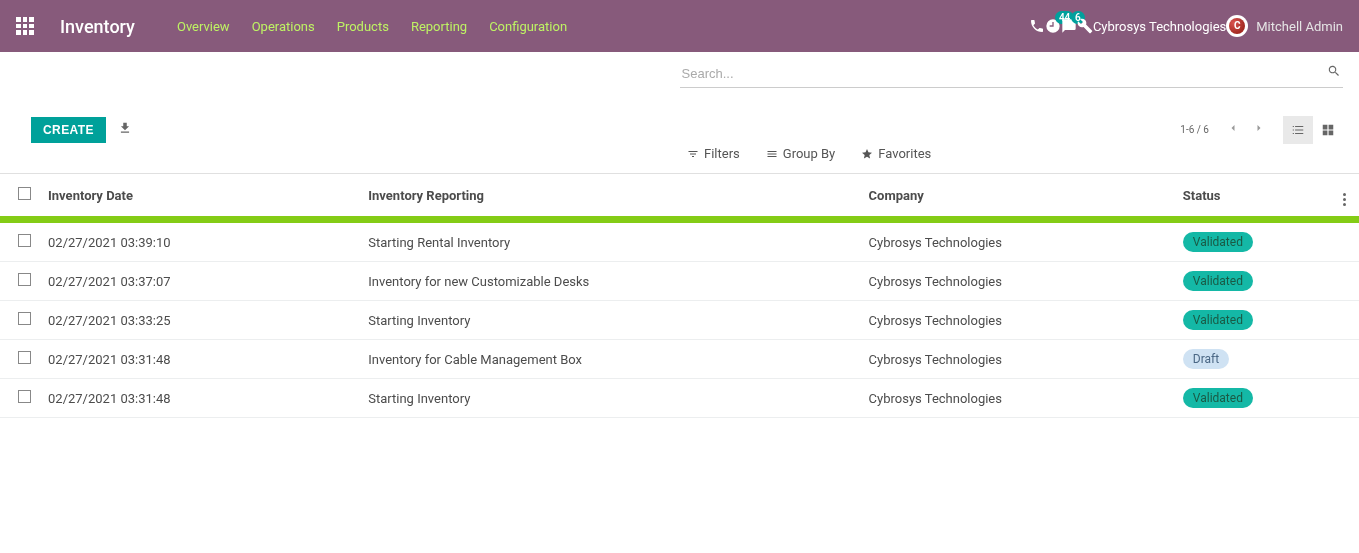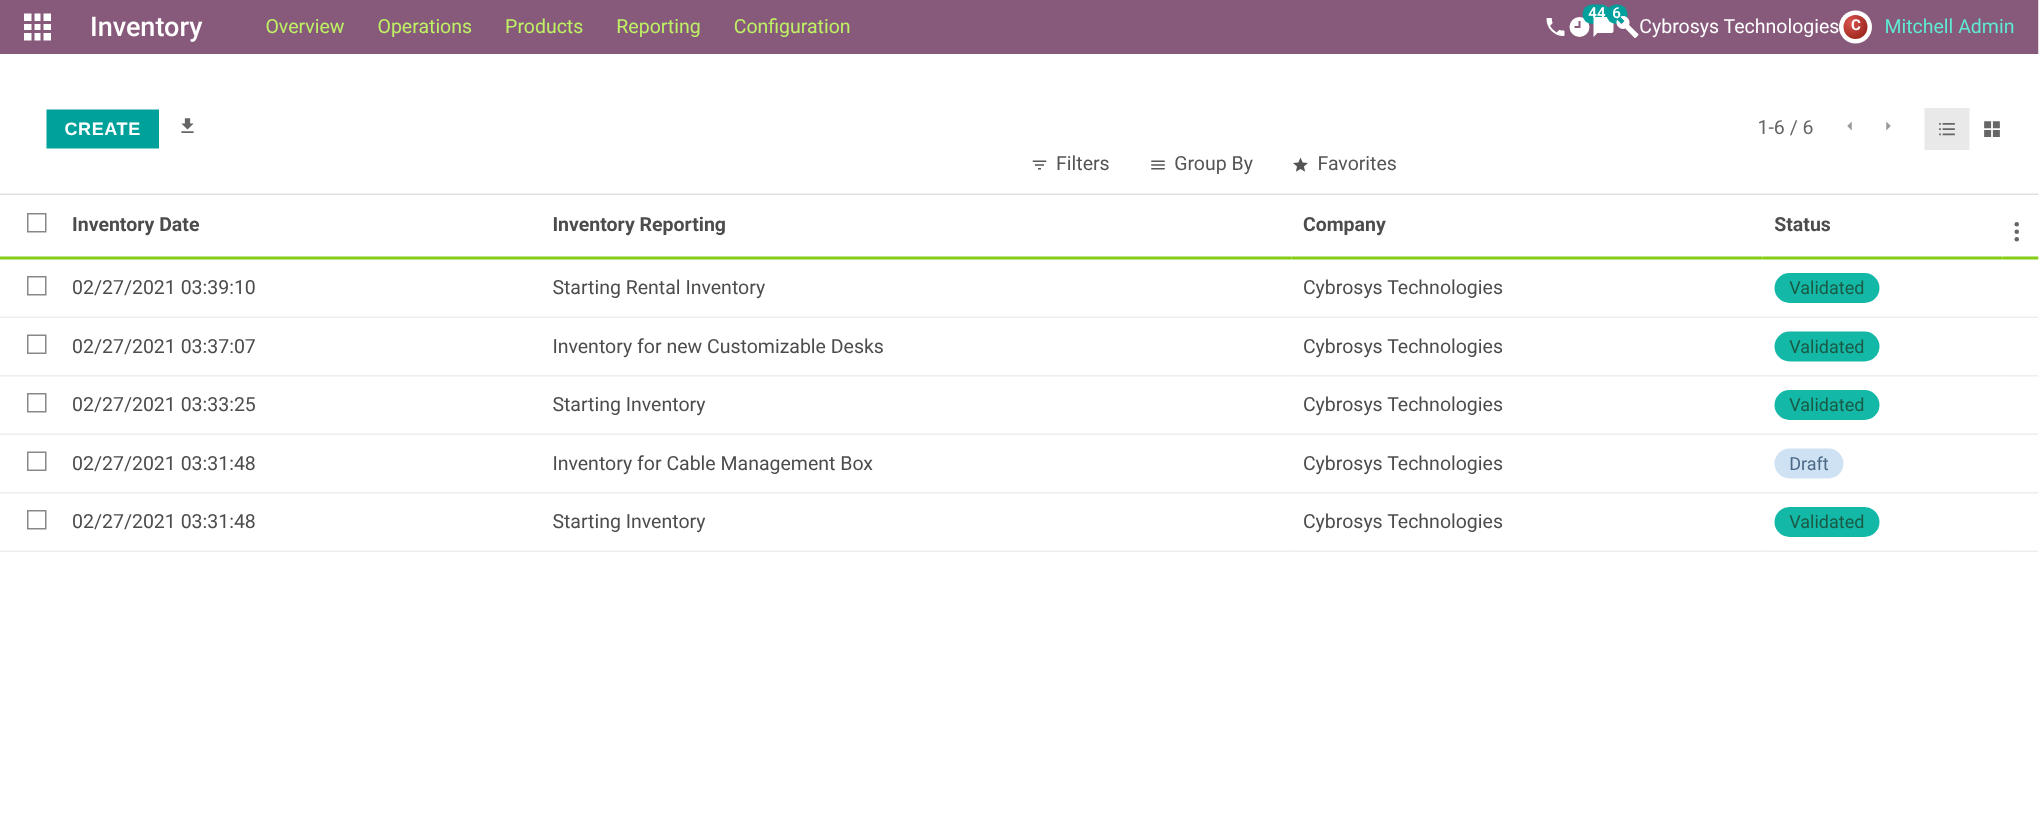--- a/index.html
+++ b/index.html
@@ -1,35 +1,35 @@
 <!DOCTYPE html>
 <html><head>
 <meta charset="utf-8">
 <style>
 * { margin: 0; padding: 0; box-sizing: border-box; }
 body { font-family: -apple-system, BlinkMacSystemFont, "Segoe UI", Roboto, "Helvetica Neue", Arial, sans-serif; font-size: 13px; color: #4c4c4c; background: #fff; }
 
 
-.navbar { background: #875a7b; height: 36px; display: flex; align-items: center; padding: 0 16px; color: #fff; }
+.navbar { background: #875a7b; height: 52px; display: flex; align-items: center; padding: 0 16px; color: #fff; }
 .navbar-left { display: flex; align-items: center; gap: 20px; }
 .apps-icon { width: 18px; height: 18px; display: grid; grid-template-columns: repeat(3,1fr); grid-template-rows: repeat(3,1fr); gap: 2px; cursor: pointer; }
 .apps-icon span { background: #fff; }
 .brand { font-size: 18px; font-weight: 500; margin-left: 6px; margin-right: 22px; }
 .nav-menu { display: flex; gap: 22px; }
 .nav-menu a { color: #bef264; text-decoration: none; font-size: 13px; cursor: pointer; }
 .navbar-right { margin-left: auto; display: flex; align-items: center; }
 .nav-icon { position: relative; cursor: pointer; display: flex; align-items: center; }
 .nav-icon svg { width: 16px; height: 16px; fill: #fff; }
 .badge { position: absolute; top: -7px; left: 10px; background: #00a09d; color: #fff; font-size: 10px; padding: 1px 4px; border-radius: 8px; font-weight: 600; }
 .company-name { color: #fff; font-size: 13px; cursor: pointer; }
 .user-area { display: flex; align-items: center; gap: 8px; cursor: pointer; }
 .avatar { width: 22px; height: 22px; border-radius: 50%; background: #fff; display: flex; align-items: center; justify-content: center; overflow: hidden; }
 .avatar-inner { width: 16px; height: 16px; border-radius: 50%; background: radial-gradient(circle at 30% 30%, #d9534f 0%, #a32a22 70%); position: relative; }
 .avatar-inner::after{ content:"C"; position:absolute; top:50%; left:50%; transform:translate(-50%,-52%); font-size:10px; font-weight:700; color:#fff;}
-.user-name { color: #5eead4; font-size: 13px; }
+.user-name { color: #e5e5e5; font-size: 13px; }
 
 
 .control-panel { border-bottom: 1px solid #e0e0e0; }
 .cp-top { display: flex; align-items: center; padding: 8px 16px 0 16px; }
 .breadcrumb-title { font-size: 18px; color: #6c6c6c; }
 .search-wrap { margin-left: auto; flex: 0 0 50%; position: relative; border-bottom: 1px solid #ccc; display:flex; align-items:center; }
 .search-input { width: 100%; border: none; outline: none; font-size: 13px; padding: 6px 28px 6px 2px; color:#555; }
 .search-input::placeholder { color: #aaa; }
 .search-icon { position: absolute; right: 2px; top: 4px; }
 .search-icon svg { width: 14px; height: 14px; fill: #666; }
@@ -38,32 +38,32 @@
 .cp-left { display: flex; align-items: center; gap: 12px; }
 .btn-create { background: #00a19a; color: #fff; border: none; padding: 6px 12px; font-size: 12px; font-weight: 600; cursor: pointer; letter-spacing: 0.4px; }
 .btn-import { cursor: pointer; color: #666; }
 .btn-import svg { width: 14px; height: 14px; fill: #666; }
 
 .cp-mid { margin-left: auto; display: flex; align-items: center; gap: 26px; flex: 0 0 50%; }
 .filter-btn { display: flex; align-items: center; gap: 5px; cursor: pointer; color: #555; font-size: 13px; margin-top: 48px; }
 .filter-btn svg { width: 12px; height: 12px; fill: #555; }
 
 .cp-right { margin-left: auto; display: flex; align-items: center; gap: 14px; }
-.pager { color: #666; font-size: 13px; }
+.pager { color: #666; font-size: 10px; }
 .pager-nav { display: flex; gap: 6px; }
 .pager-nav span { cursor: pointer; padding: 4px; color: #999; }
 .pager-nav span svg { width: 12px; height: 12px; fill: #999; }
 .view-switch { display: flex; }
 .view-btn { width: 30px; height: 28px; display:flex; align-items:center; justify-content:center; cursor:pointer; }
 .view-btn.active { background: #e9e9e9; }
 .view-btn svg { width: 14px; height: 14px; fill: #666; }
 
 
 .table { width: 100%; border-collapse: collapse; }
-.table th { text-align: left; font-weight: 700; font-size: 13px; color: #4c4c4c; padding: 10px 8px; border-bottom: 2px solid #84cc16; background: #fff; }
+.table th { text-align: left; font-weight: 700; font-size: 13px; color: #4c4c4c; padding: 10px 8px; border-bottom: 7px solid #84cc16; background: #fff; }
 .table td { padding: 9px 8px; border-bottom: 1px solid #eceeef; font-size: 13px; color: #4c4c4c; }
 .table th:first-child, .table td:first-child { width: 40px; text-align: center; padding-left:16px; }
 .check { width: 13px; height: 13px; border: 1.5px solid #888; display: inline-block; cursor: pointer; }
 .col-date { width: 320px; }
 .col-ref { width: 500px; }
 .col-company { width: 314px; }
 .col-status { width: 160px; }
 .col-menu { width: 24px; text-align:right; padding-right:14px; }
 .kebab { display:inline-flex; flex-direction:column; gap:2px; cursor:pointer; }
 .kebab span{ width:3px; height:3px; background:#666; border-radius:50%;}
@@ -125,20 +125,28 @@
       <div class="avatar">
           <div class="avatar-inner"></div>
         </div>
       <div class="user-name">Mitchell Admin</div>
     </div>
   </div>
 </div>
 
 <div class="control-panel">
   <div class="cp-top">
+    <div class="search-wrap">
+      <input class="search-input" placeholder="Search..." style="">
+      <span class="search-icon">
+        <svg viewBox="0 0 24 24">
+            <path d="M15.5 14h-.8l-.3-.3a6.5 6.5 0 1 0-.7.7l.3.3v.8l5 5 1.5-1.5-5-5zm-6 0a4.5 4.5 0 1 1 0-9 4.5 4.5 0 0 1 0 9z"></path>
+          </svg>
+      </span>
+    </div>
   </div>
   <div class="cp-bottom">
     <div class="cp-left">
       <button class="btn-create">CREATE</button>
       <span class="btn-import">
         <svg viewBox="0 0 24 24">
             <path d="M19 9h-4V3H9v6H5l7 7 7-7zM5 18v2h14v-2H5z"></path>
           </svg>
       </span>
     </div>

